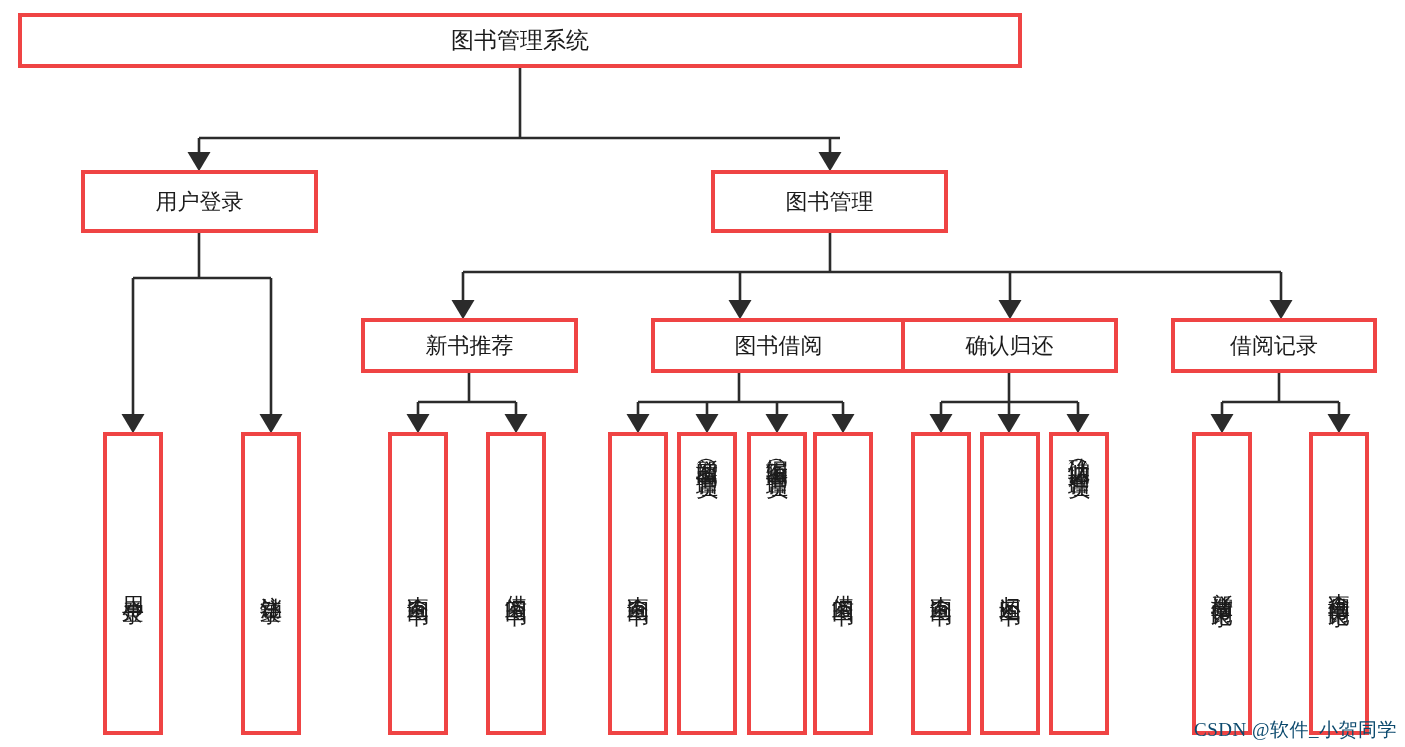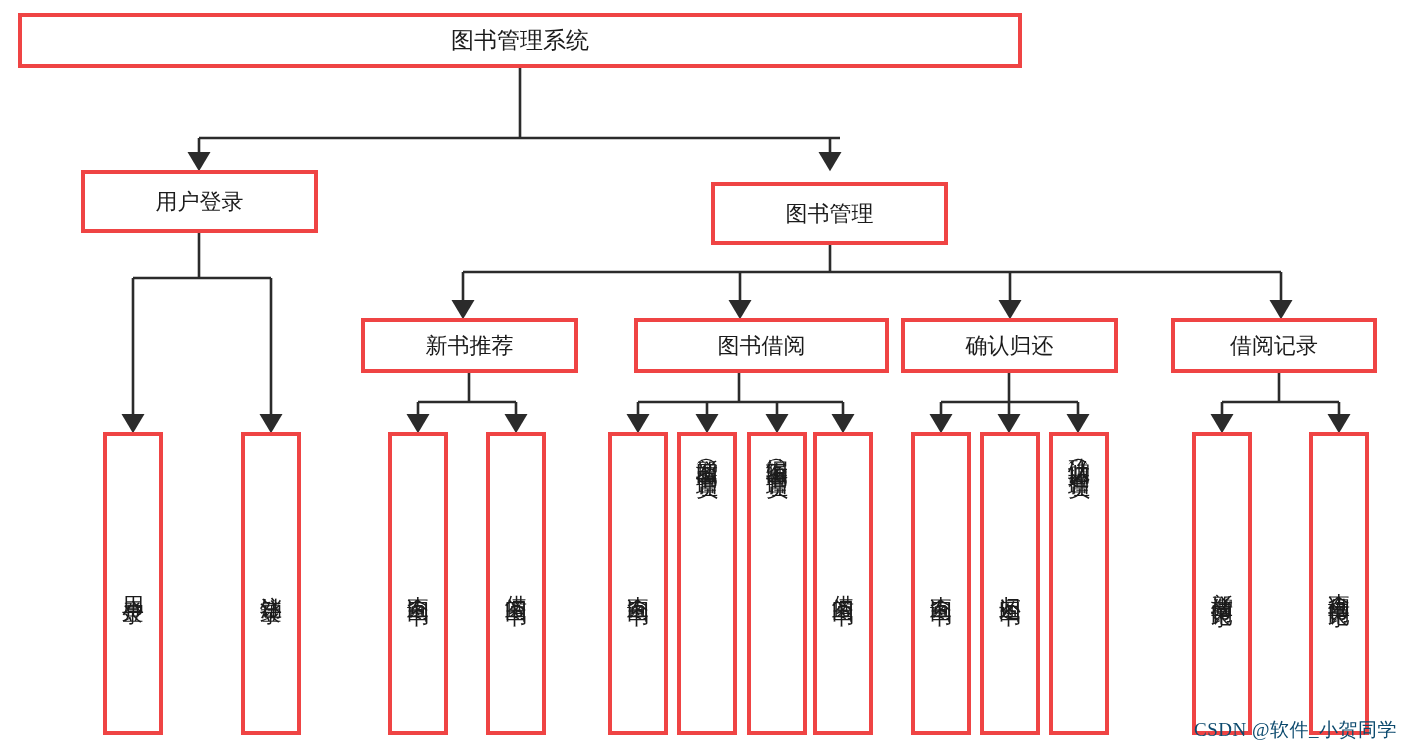--- a/index.html
+++ b/index.html
@@ -126,28 +126,28 @@
     </g>
   </svg>
 
   <div class="node node-root" style="left:18px;top:13px;width:1004px;height:55px;">
     <span class="label">图书管理系统</span>
   </div>
 
   <div class="node node-l2" style="left:81px;top:170px;width:237px;height:63px;">
     <span class="label">用户登录</span>
   </div>
-  <div class="node node-l2" style="left:711px;top:170px;width:237px;height:63px;margin-top:12px;">
+  <div class="node node-l2" style="left:711px;top:170px;width:237px;height:63px;">
     <span class="label">图书管理</span>
   </div>
 
   <div class="node node-l3" style="left:361px;top:318px;width:217px;height:55px;">
     <span class="label">新书推荐</span>
   </div>
-  <div class="node node-l3" style="left:634px;top:318px;width:255px;height:55px;">
+  <div class="node node-l3" style="left:651px;top:318px;width:255px;height:55px;">
     <span class="label">图书借阅</span>
   </div>
   <div class="node node-l3" style="left:901px;top:318px;width:217px;height:55px;">
     <span class="label">确认归还</span>
   </div>
   <div class="node node-l3" style="left:1171px;top:318px;width:206px;height:55px;">
     <span class="label">借阅记录</span>
   </div>
 
   <div class="node node-leaf align-middle" style="left:103px;top:432px;width:60px;height:303px;">

